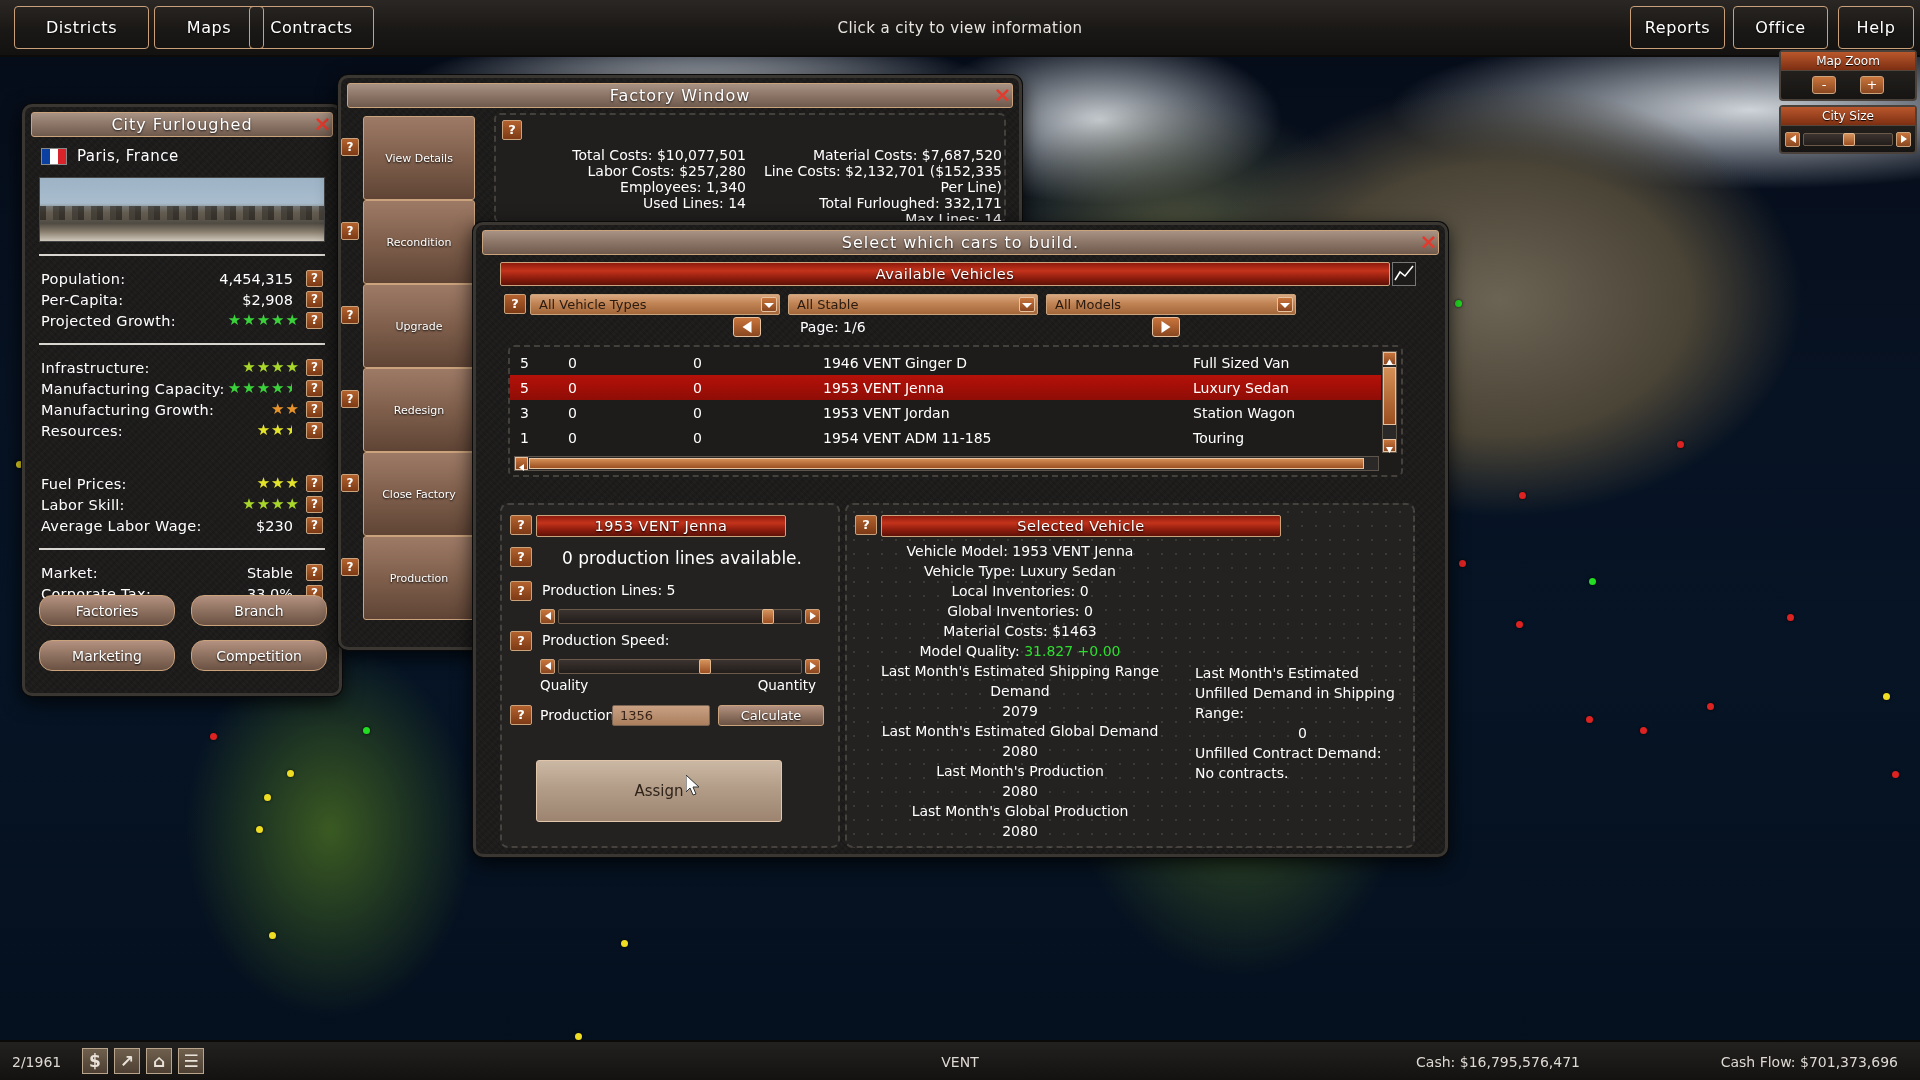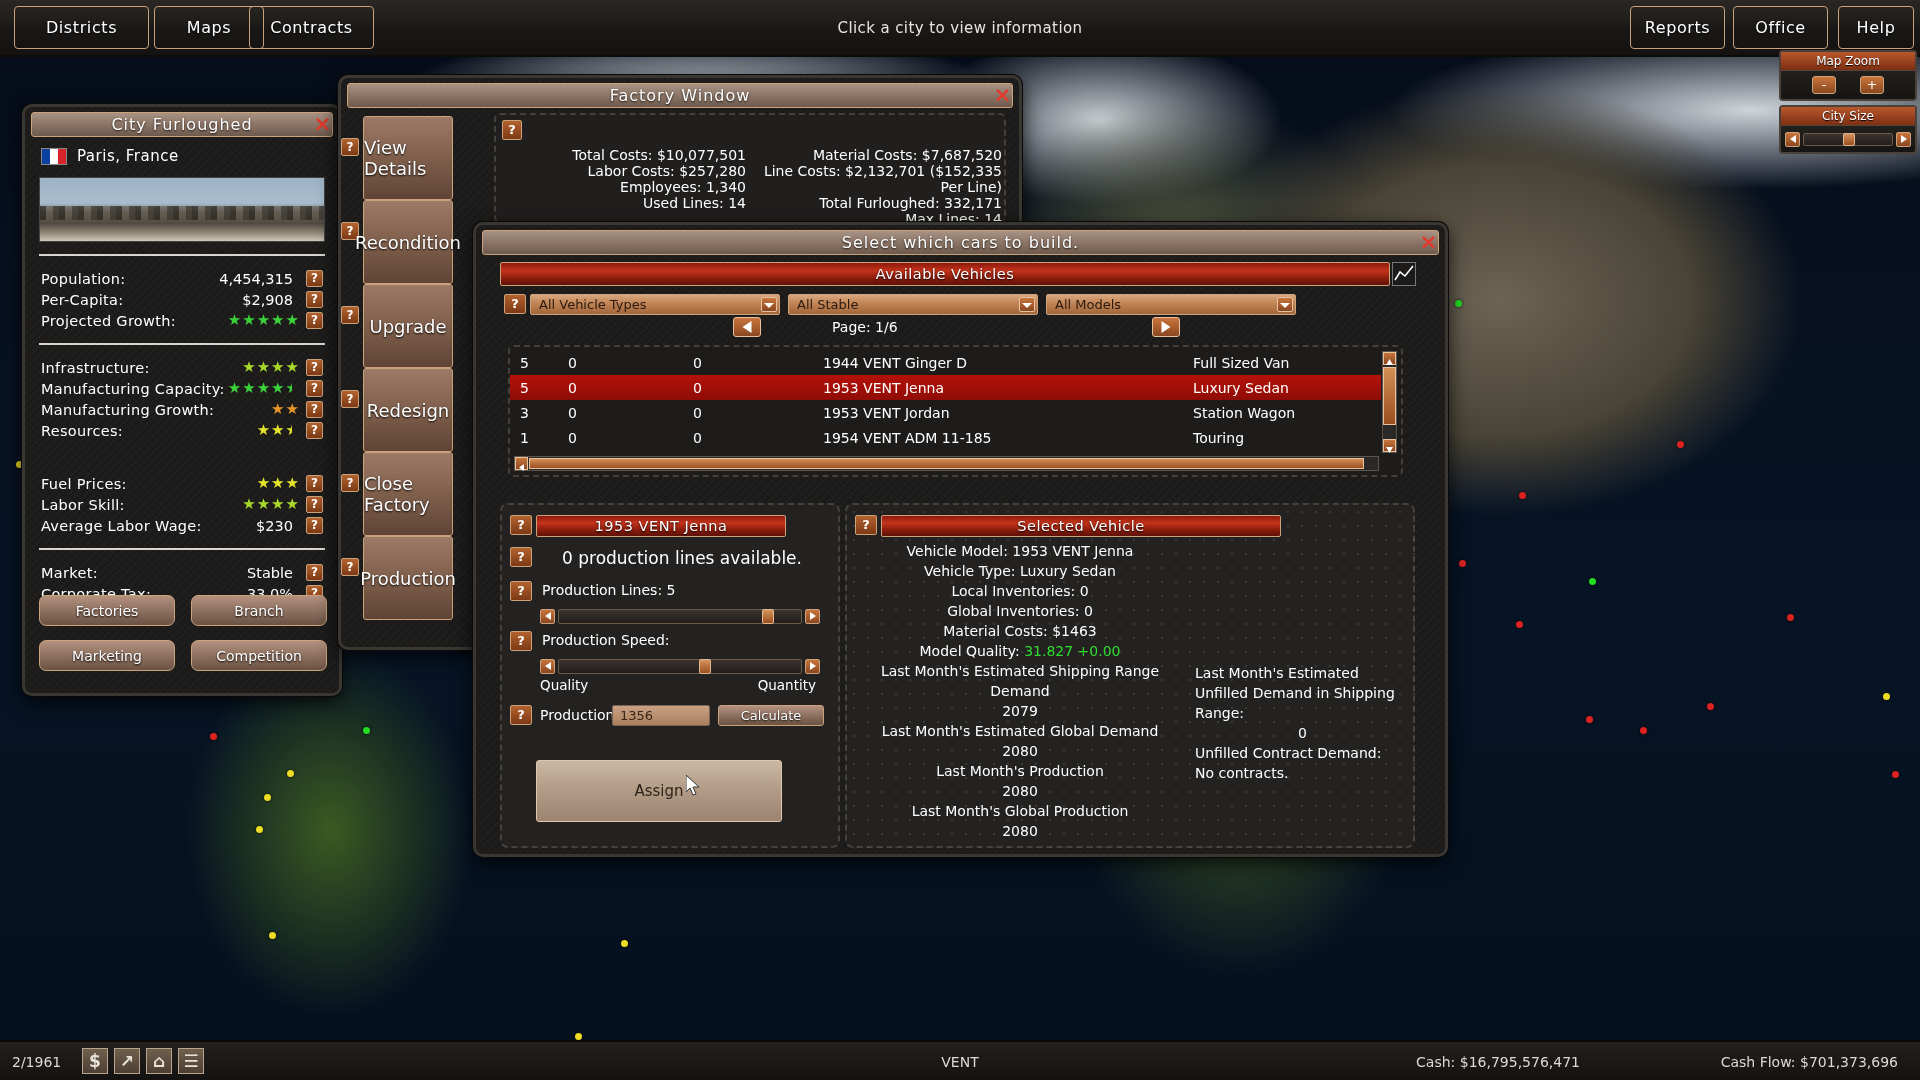--- a/index.html
+++ b/index.html
@@ -155,33 +155,33 @@
   .star { font-size: 15px; line-height: 15px; }
   .help-sq {
     position: absolute; right: 16px; width: 17px; height: 17px;
     border: 1px solid #caa27c; border-radius: 2px;
     background: linear-gradient(180deg,#b3622e,#7d3a15);
     color: #fff; font-size: 12px; font-weight: bold; text-align: center; line-height: 15px;
     cursor: pointer;
   }
   .city-btn {
     position: absolute; height: 31px; width: 136px;
-    border: 1px solid #caa27c; border-radius: 7px;
+    border: 1px solid #caa27c; border-radius: 13px;
     background: linear-gradient(180deg,#b49180 0%, #8e7160 50%, #6b5243 100%);
     color: #fff; font-size: 14px; display: flex; align-items: center; justify-content: center;
     text-shadow: 0 1px 2px #000; cursor: pointer;
   }
 
   
   #factory-win { left: 338px; top: 75px; width: 684px; height: 575px; }
   .side-btn {
-    position: absolute; left: 363px; width: 90px; height: 84px;
+    position: absolute; left: 363px; width: 112px; height: 84px;
     border: 1px solid #caa27c; border-radius: 3px;
     background: linear-gradient(180deg,#9d7a66 0%, #7f5f4c 50%, #5f4435 100%);
-    color: #fff; font-size: 18px; display: flex; align-items: center; justify-content: center;
+    color: #fff; font-size: 11px; display: flex; align-items: center; justify-content: center;
     text-shadow: 0 1px 2px #000; cursor: pointer;
   }
   .side-help {
     position: absolute; left: 341px; width: 18px; height: 18px;
     border: 1px solid #caa27c; border-radius: 2px;
     background: linear-gradient(180deg,#b3622e,#7d3a15);
     color: #fff; font-size: 12px; font-weight: bold; text-align: center; line-height: 16px; cursor: pointer;
   }
   .red-header {
     height: 22px; border: 1px solid #caa27c; border-radius: 2px;
@@ -536,30 +536,30 @@
   <div class="dropdown" style="position:absolute; left:788px; top:294px; width:250px;">
     <span>All Stable</span>
     <span class="dd-arrow"></span>
   </div>
   <div class="dropdown" style="position:absolute; left:1046px; top:294px; width:250px;">
     <span>All Models</span>
     <span class="dd-arrow"></span>
   </div>
 
   <div class="pager-btn prev" style="position:absolute; left:733px; top:317px;"></div>
-  <div style="position:absolute; left:800px; top:319px; color:#fff; font-size:14px;margin-left:32px;">Page: 1/6</div>
+  <div style="position:absolute; left:800px; top:319px; color:#fff; font-size:14px;">Page: 1/6</div>
   <div class="pager-btn next" style="position:absolute; left:1152px; top:317px;"></div>
 
   <div class="vlist">
     <div id="vrows" style="position:absolute; left:0; top:3px; right:20px;">
         <div class="vrow">
           <div class="vc c1">5</div>
           <div class="vc c2">0</div>
           <div class="vc c3">0</div>
-          <div class="vc c4">1944 VENT Ginger D</div>
+          <div class="vc c4">1946 VENT Ginger D</div>
           <div class="vc c5">Full Sized Van</div>
         </div>
         <div class="vrow sel">
           <div class="vc c1">5</div>
           <div class="vc c2">0</div>
           <div class="vc c3">0</div>
           <div class="vc c4">1953 VENT Jenna</div>
           <div class="vc c5">Luxury Sedan</div>
         </div>
         <div class="vrow">

